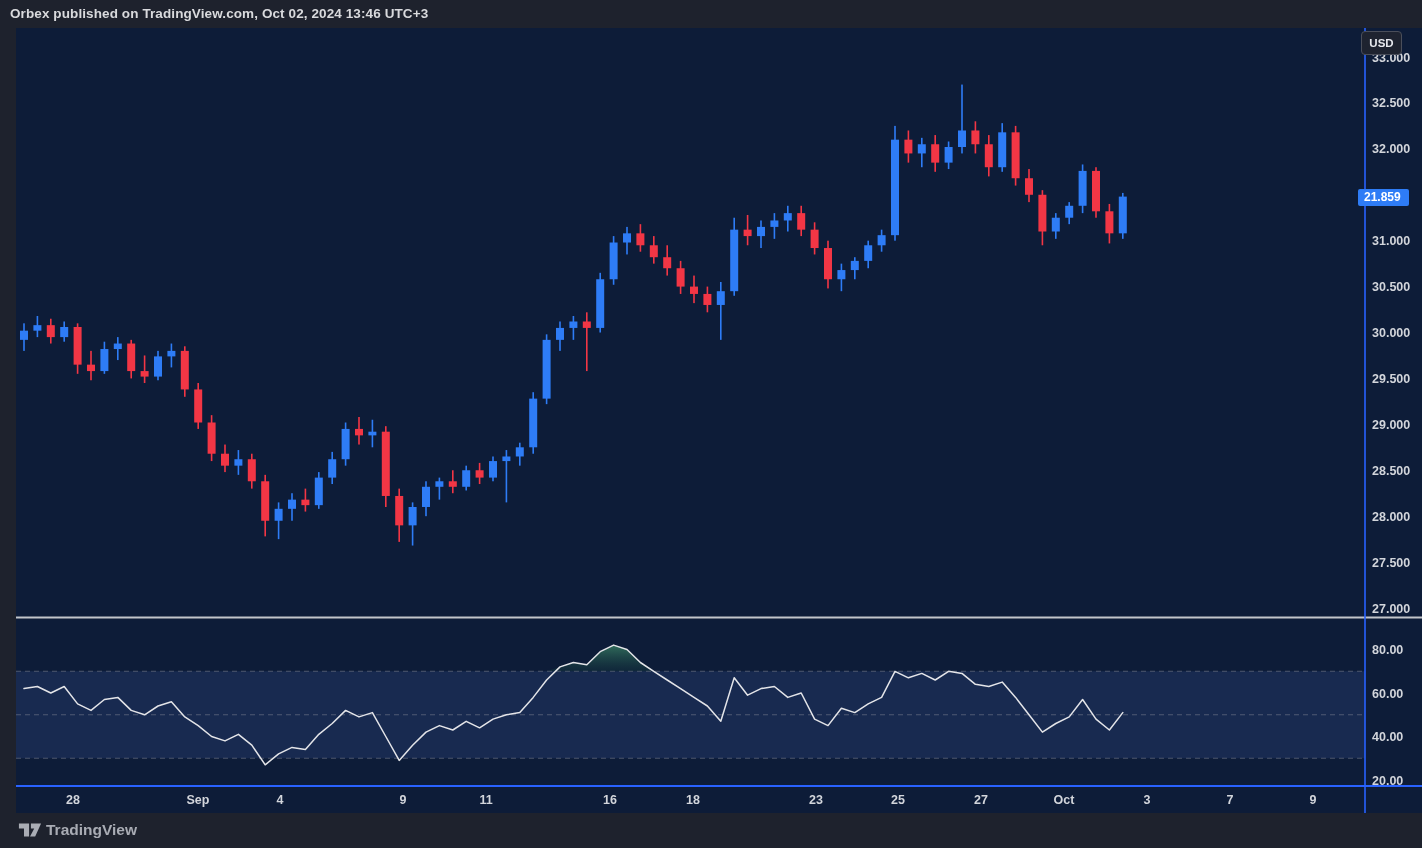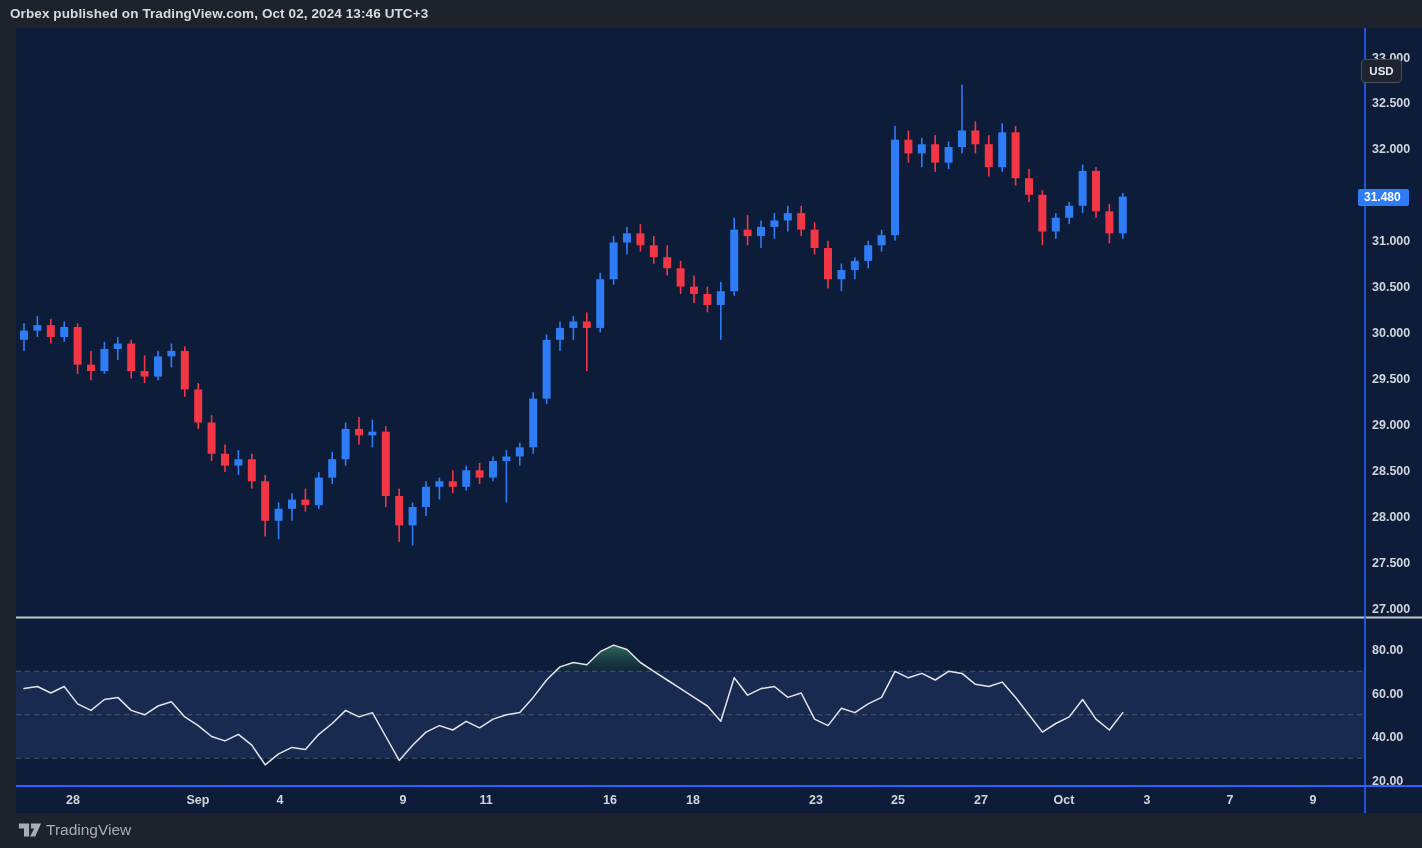--- a/index.html
+++ b/index.html
@@ -5,26 +5,26 @@
   html,body{margin:0;padding:0;background:#1e222d;width:1422px;height:848px;overflow:hidden;
             font-family:"Liberation Sans",sans-serif;}
   #page{position:relative;width:1142px;height:848px;background:#1e222d;}
   #header{position:absolute;left:0;top:0;width:1422px;height:28px;background:#1e222d;}
   #header .pub{position:absolute;left:10px;top:6px;font-size:13.5px;font-weight:700;color:#d9dadd;letter-spacing:.1px;}
   #widget{position:absolute;left:16px;top:28px;width:1406px;height:785px;background:#0d1c38;}
   #chart-svg{position:absolute;left:0;top:0;}
   svg text{font-family:"Liberation Sans",sans-serif;font-size:12.5px;font-weight:700;fill:#d2d5db;}
   #usd-btn{position:absolute;left:1361px;top:31px;width:39px;height:22px;background:#1e2330;
            border:1px solid #4a4e5a;border-radius:4px;color:#e7e9ee;font-size:11.5px;font-weight:700;
-           display:flex;align-items:center;justify-content:center;cursor:pointer;z-index:5;margin-top:28px;}
+           display:flex;align-items:center;justify-content:center;cursor:pointer;z-index:5;}
   #price-badge{position:absolute;left:1358px;top:189px;width:51px;height:17px;background:#2e7cf6;
            border-radius:2px;color:#ffffff;font-size:12px;font-weight:700;line-height:17px;
            padding-left:6px;box-sizing:border-box;z-index:4;}
   #footer{position:absolute;left:0;top:813px;width:1422px;height:35px;background:#1e222d;}
-  #footer .brand{position:absolute;left:46px;top:8px;font-size:15.5px;font-weight:400;color:#a9acb4;}
+  #footer .brand{position:absolute;left:46px;top:8px;font-size:15.5px;font-weight:700;color:#a9acb4;}
   #tv-logo{position:absolute;left:18px;top:8px;width:24px;height:19px;cursor:pointer;}
 </style>
 </head>
 <body>
 
 <div id="page">
 
   <div id="header">
     <div class="pub">Orbex published on TradingView.com, Oct 02, 2024 13:46 UTC+3</div>
   </div>
@@ -410,21 +410,21 @@
         <text x="1139" y="804" text-anchor="middle">3</text>
         <text x="1222" y="804" text-anchor="middle">7</text>
         <text x="1305" y="804" text-anchor="middle">9</text>
         <rect x="1357" y="28" width="57" height="758" fill="transparent"></rect>
         <rect x="8" y="786" width="1406" height="27" fill="transparent"></rect>
       </svg>
   </div>
 
   <div id="usd-btn">USD</div>
 
-  <div id="price-badge">31.480</div>
+  <div id="price-badge">21.859</div>
 
   <div id="footer">
     <svg id="tv-logo" viewBox="0 0 26 19" xmlns="http://www.w3.org/2000/svg">
       <path d="M1 2 H12 V16 H6.5 V7.2 H1 Z" fill="#a9acb4"></path>
       <path d="M14 2 H25 L18.6 16 H13 L17.6 7.2 H14 Z" fill="#a9acb4"></path>
     </svg>
     <div class="brand">TradingView</div>
   </div>
 
 </div>

